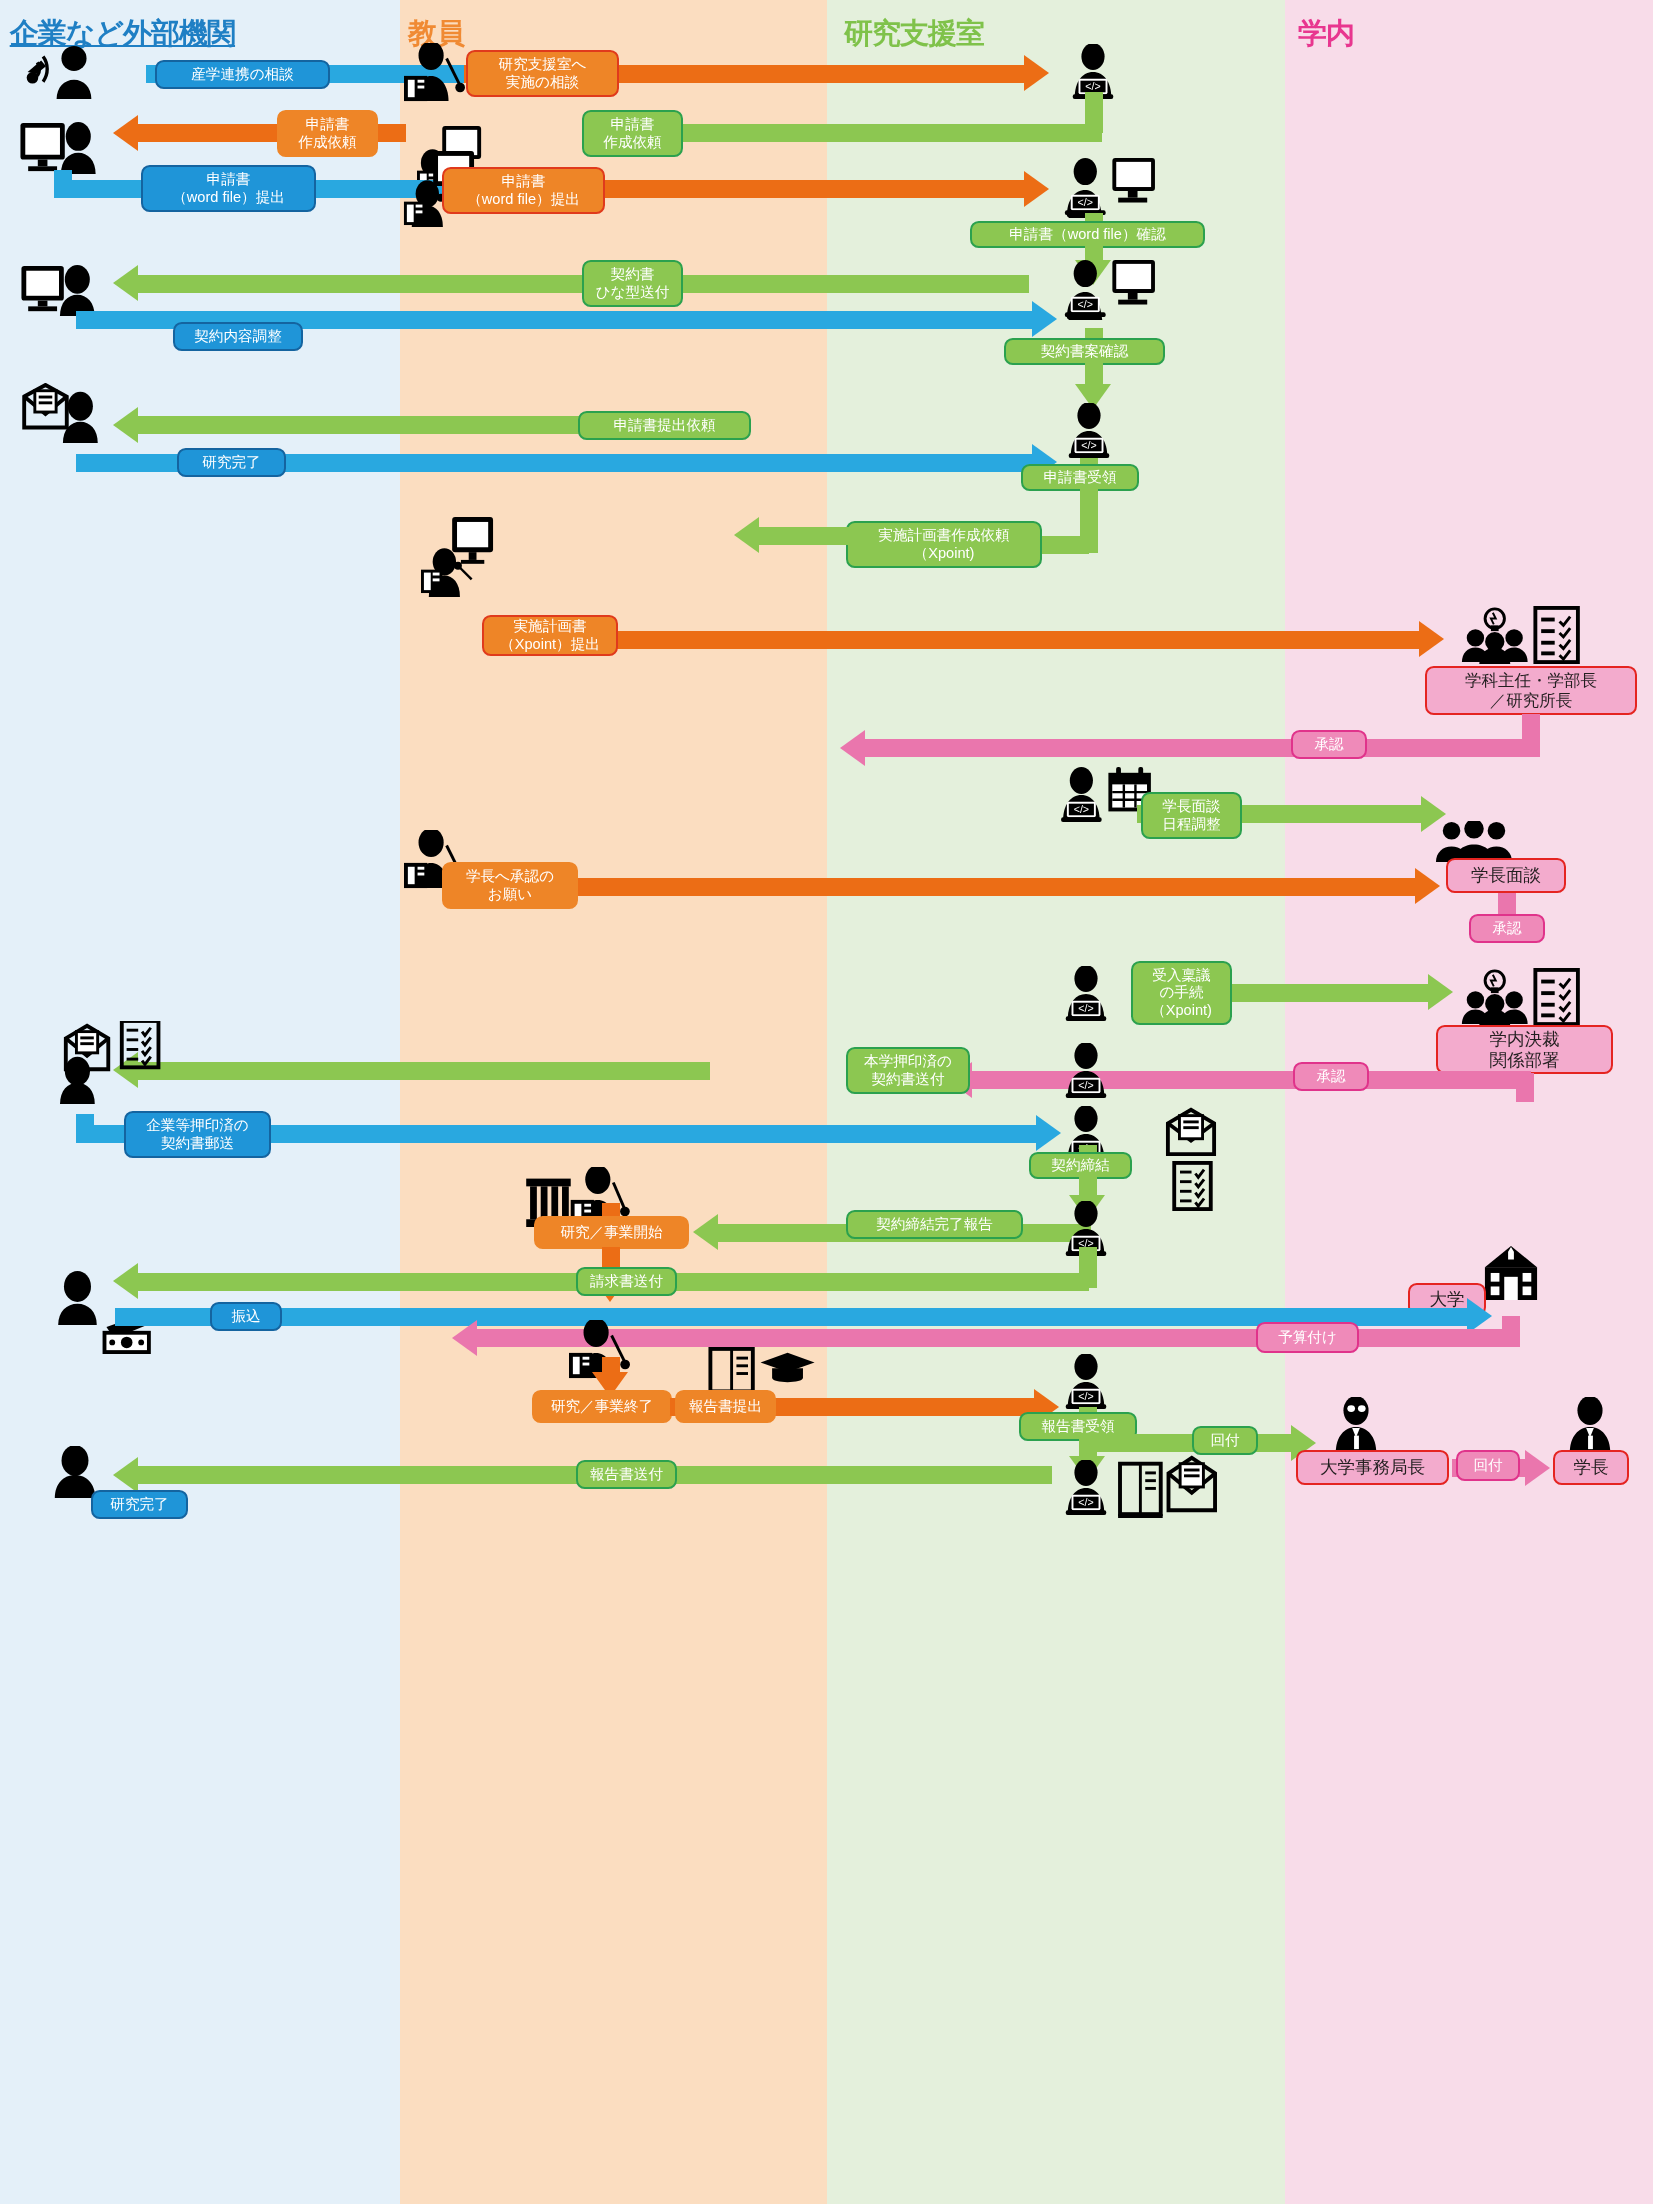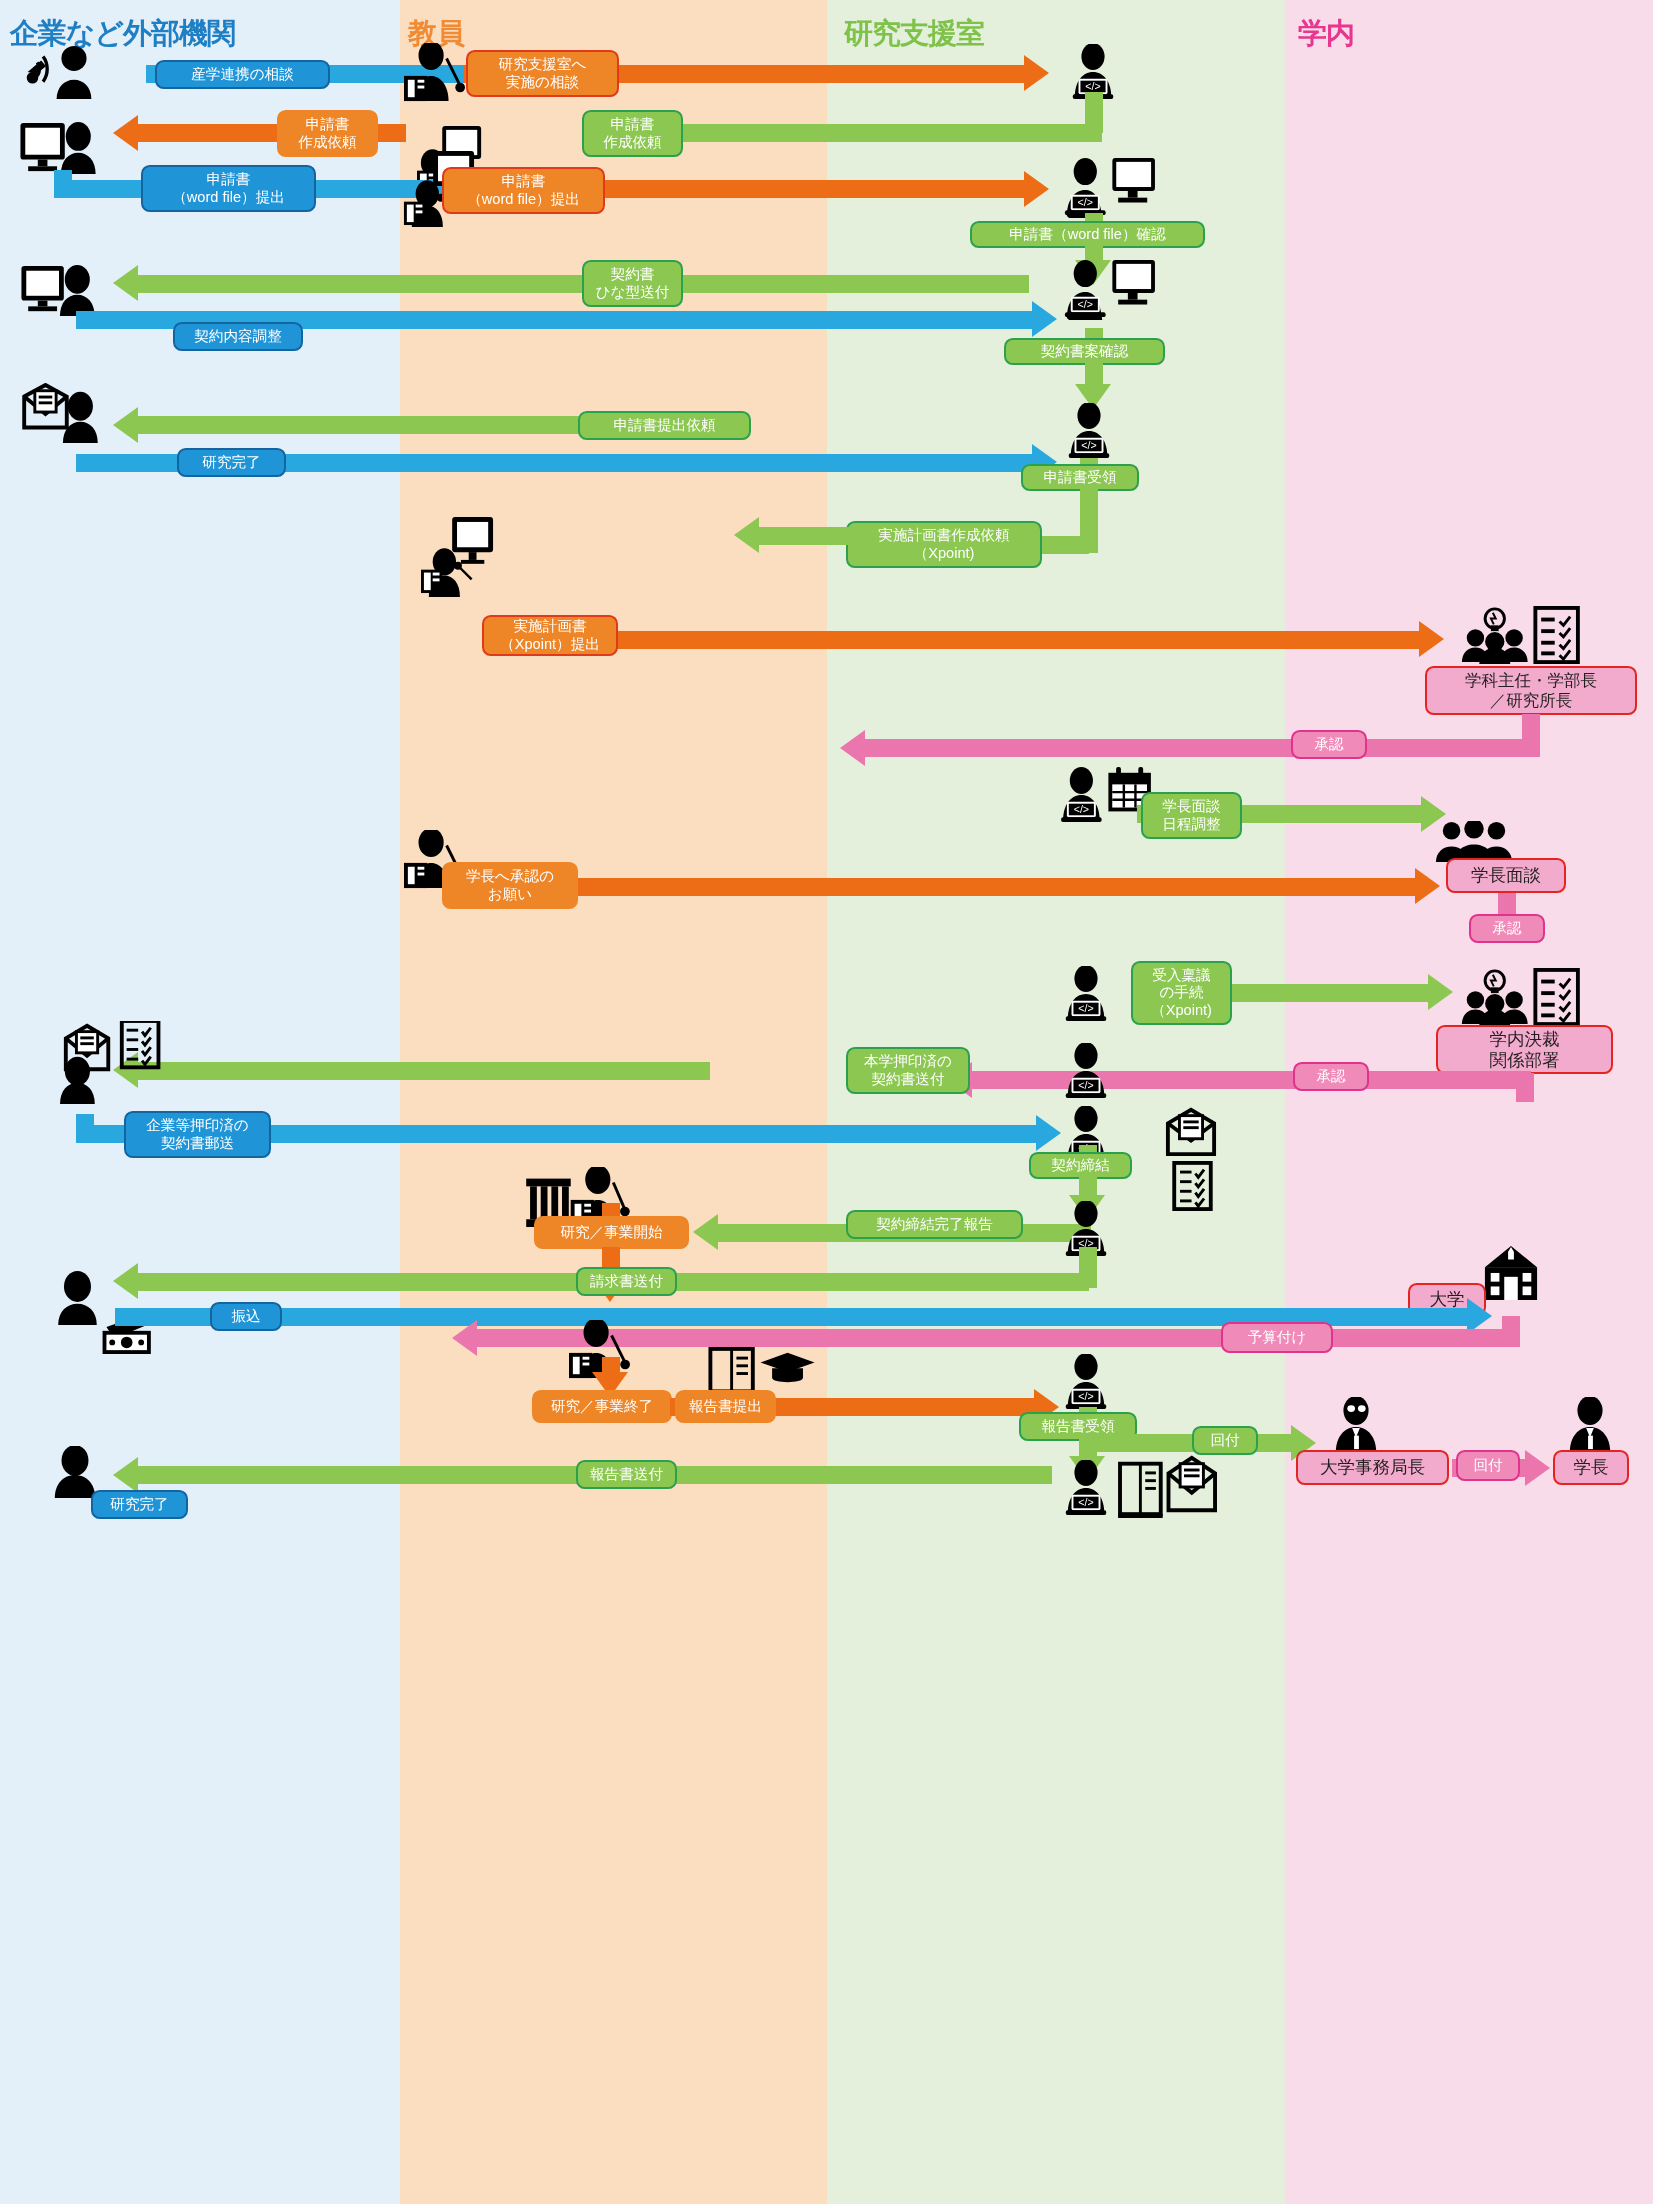--- a/index.html
+++ b/index.html
@@ -7,21 +7,21 @@
   #page{position:relative;width:1654px;height:2205px;overflow:hidden;background:#fff;}
 
   
   .lane{position:absolute;top:0;height:2205px;}
   .lane-ext{left:0;width:400px;background:#e4f0f9;}
   .lane-fac{left:400px;width:427px;background:#fbddc0;}
   .lane-sup{left:827px;width:458px;background:#e4f0dc;}
   .lane-uni{left:1285px;width:369px;background:#f8dce9;}
 
   .lane-title{position:absolute;top:13.6px;font-size:29px;font-weight:bold;letter-spacing:-1px;}
-  .lt-ext{left:9.7px;color:#1f7fc4;}
+  .lt-ext{left:9.7px;color:#1f7fc4;text-decoration:underline;}
   .lt-fac{left:408px;color:#f08a33;}
   .lt-sup{left:844px;color:#7fc24a;}
   .lt-uni{left:1298px;color:#e8368f;}
 
   
   .bar{position:absolute;}
   .h-blue{background:#29a8e0;height:17.5px;}
   .h-green{background:#8cc751;height:17.5px;}
   .h-orange{background:#ec6d15;height:17.5px;}
   .h-pink{background:#ea76ad;height:17.5px;}
@@ -594,21 +594,21 @@
     </svg>
   </div>
 
   <div class="bar h-blue" style="left:115px;top:1308px;width:1359px;"></div>
   <div class="ar ar-r-blue" style="left:1467px;top:1298px;"></div>
   <div class="chip c-blue" style="left:210px;top:1302px;width:72px;height:29px;">振込</div>
 
   <div class="bar v-pink" style="left:1502px;top:1316px;height:31px;"></div>
   <div class="bar h-pink" style="left:475px;top:1329px;width:1042px;"></div>
   <div class="ar ar-l-pink" style="left:452px;top:1320px;"></div>
-  <div class="chip c-pink" style="left:1221px;top:1322px;width:112px;height:31px;">予算付け</div>
+  <div class="chip c-pink" style="left:1256px;top:1322px;width:103px;height:31px;">予算付け</div>
 
   <div class="icon" style="left:567px;top:1320px;">
     <svg width="64" height="60" viewBox="0 0 66 62">
       <ellipse cx="30" cy="13" rx="13" ry="15"></ellipse>
       <path d="M12 60c0-16 8-26 18-26s18 10 18 26z"></path>
       <rect x="2" y="34" width="24" height="26" fill="#000"></rect>
         <rect x="6" y="38" width="7" height="18" fill="#fff"></rect>
       <rect x="16" y="38" width="7" height="3" fill="#fff"></rect>
         <rect x="16" y="44" width="7" height="3" fill="#fff"></rect>
       <line x1="46" y1="16" x2="60" y2="44" stroke="#000" stroke-width="3"></line>

